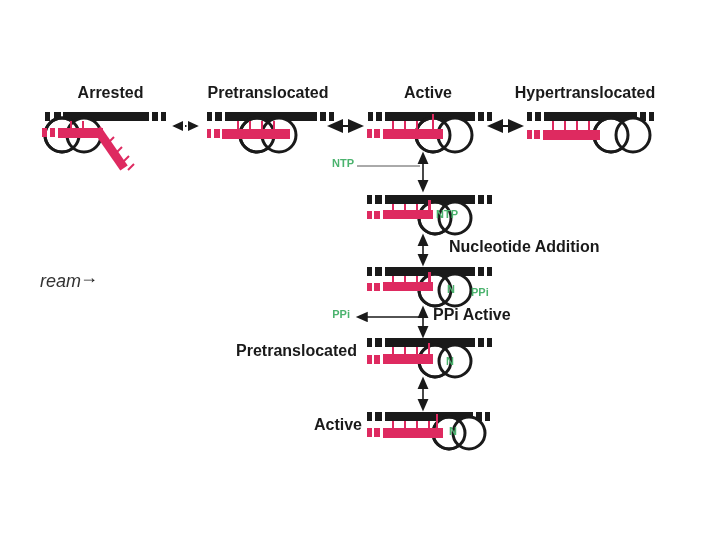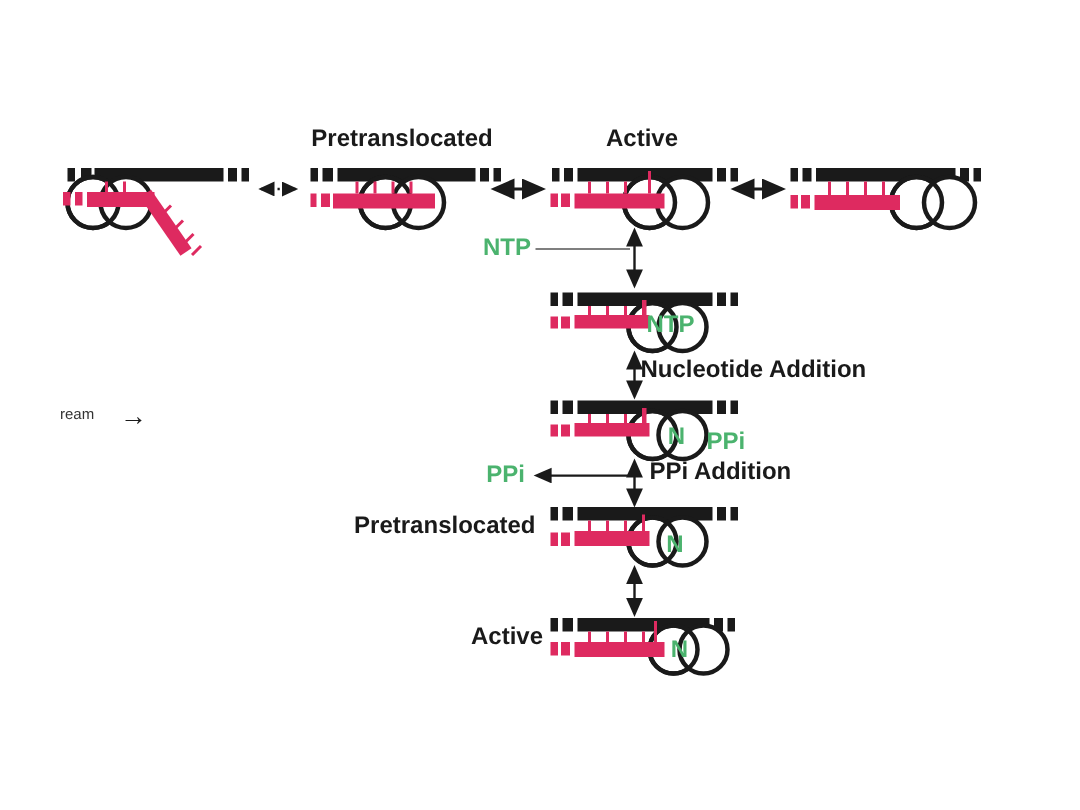--- a/index.html
+++ b/index.html
@@ -8,22 +8,22 @@
   html,body{margin:0;padding:0;}
   #canvas{
     position:relative;width:720px;height:540px;background:var(--background);
     overflow:hidden;font-family:"Liberation Sans",sans-serif;
   }
   #art{position:absolute;left:0;top:0;}
   .lbl{position:absolute;color:var(--ink);font-weight:bold;font-size:16px;
        line-height:1.05;white-space:nowrap;}
   .ctr{text-align:center;}
   .rgt{text-align:right;}
-  .grn{color:var(--green);font-size:16px;font-weight:bold;}
-  .note{color:var(--note);font-weight:normal;font-size:10px;text-align:right;}
+  .grn{color:var(--green);font-size:11px;font-weight:bold;}
+  .note{color:var(--note);font-style:italic;font-weight:normal;font-size:18px;text-align:right;}
   .arrowglyph{color:var(--ink);font-weight:bold;font-size:18px;font-style:normal;}
 </style>
 </head>
 <body>
 
 <div id="canvas">
 
   <svg id="art" width="720" height="540" viewBox="0 0 720 540">
     <defs>
       <marker id="mArr" orient="auto-start-reverse" markerWidth="9" markerHeight="8" refX="6.5" refY="3.5">
@@ -188,33 +188,35 @@
       <rect x="374" y="428" width="6" height="9" fill="var(--magenta)"></rect>
       <rect x="383" y="428" width="60" height="10" fill="var(--magenta)"></rect>
       <rect x="392" y="421" width="2" height="8" fill="var(--magenta)"></rect>
       <rect x="404" y="421" width="2" height="8" fill="var(--magenta)"></rect>
       <rect x="416" y="421" width="2" height="8" fill="var(--magenta)"></rect>
       <rect x="428" y="421" width="2" height="8" fill="var(--magenta)"></rect>
       <rect x="436" y="414" width="2" height="15" fill="var(--magenta)"></rect>
     </g>
   </svg>
 
+  <span class="lbl ctr" style="left:60px;top:85px;width:101px;">Arrested</span>
   <span class="lbl ctr" style="left:193px;top:85px;width:150px;">Pretranslocated</span>
   <span class="lbl ctr" style="left:398px;top:85px;width:60px;">Active</span>
+  <span class="lbl ctr" style="left:500px;top:85px;width:170px;">Hypertranslocated</span>
 
   <span class="lbl grn rgt" style="left:316px;top:158px;width:38px;">NTP</span>
 
   <span class="lbl grn ctr" style="left:427px;top:209px;width:40px;">NTP</span>
-  <span class="lbl" style="left:427px;top:239px;">Nucleotide Addition</span>
+  <span class="lbl" style="left:449px;top:239px;">Nucleotide Addition</span>
 
   <span class="lbl grn ctr" style="left:441px;top:284px;width:20px;">N</span>
   <span class="lbl grn" style="left:471px;top:287px;">PPi</span>
 
   <span class="lbl grn rgt" style="left:312px;top:309px;width:38px;">PPi</span>
-  <span class="lbl" style="left:433px;top:307px;">PPi Addition</span>
+  <span class="lbl" style="left:433px;top:307px;">PPi Active</span>
 
   <span class="lbl rgt" style="left:205px;top:343px;width:152px;">Pretranslocated</span>
   <span class="lbl grn ctr" style="left:440px;top:356px;width:20px;">N</span>
 
 
   <span class="lbl rgt" style="left:300px;top:417px;width:62px;">Active</span>
   <span class="lbl grn ctr" style="left:444px;top:426px;width:18px;">N</span>
 
   <span class="lbl note" style="left:40px;top:272px;">ream</span>
   <span class="lbl arrowglyph" style="left:80px;top:268px;">→</span>

